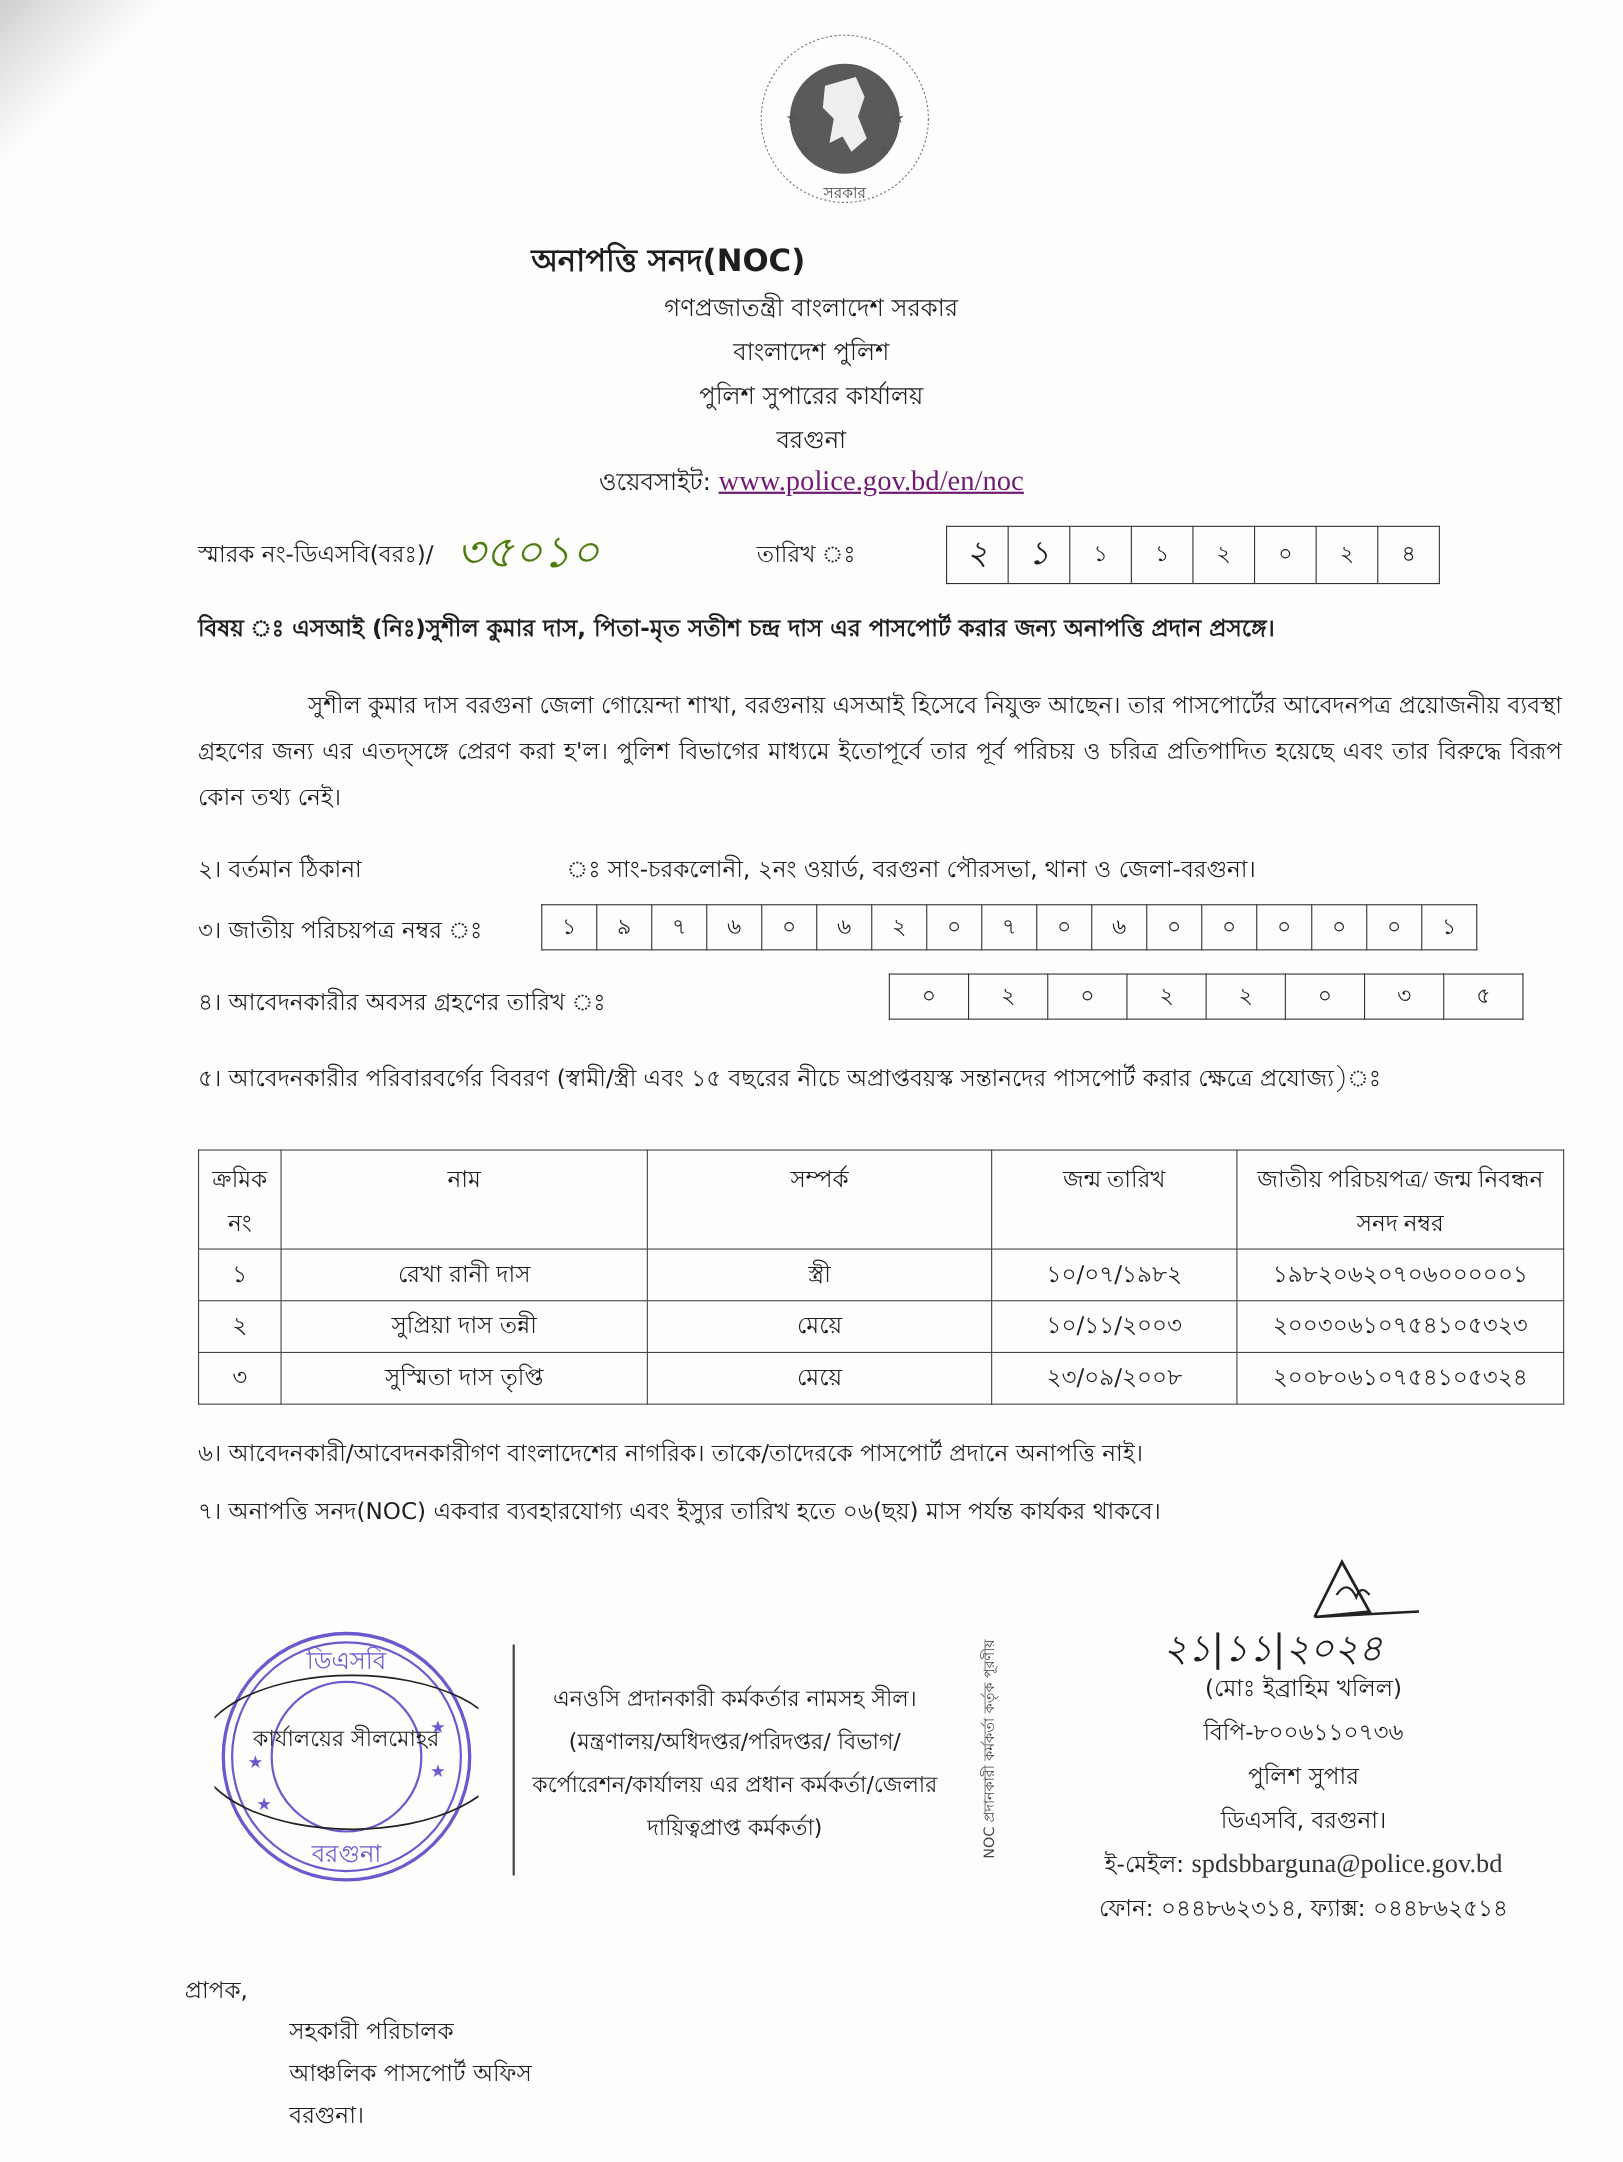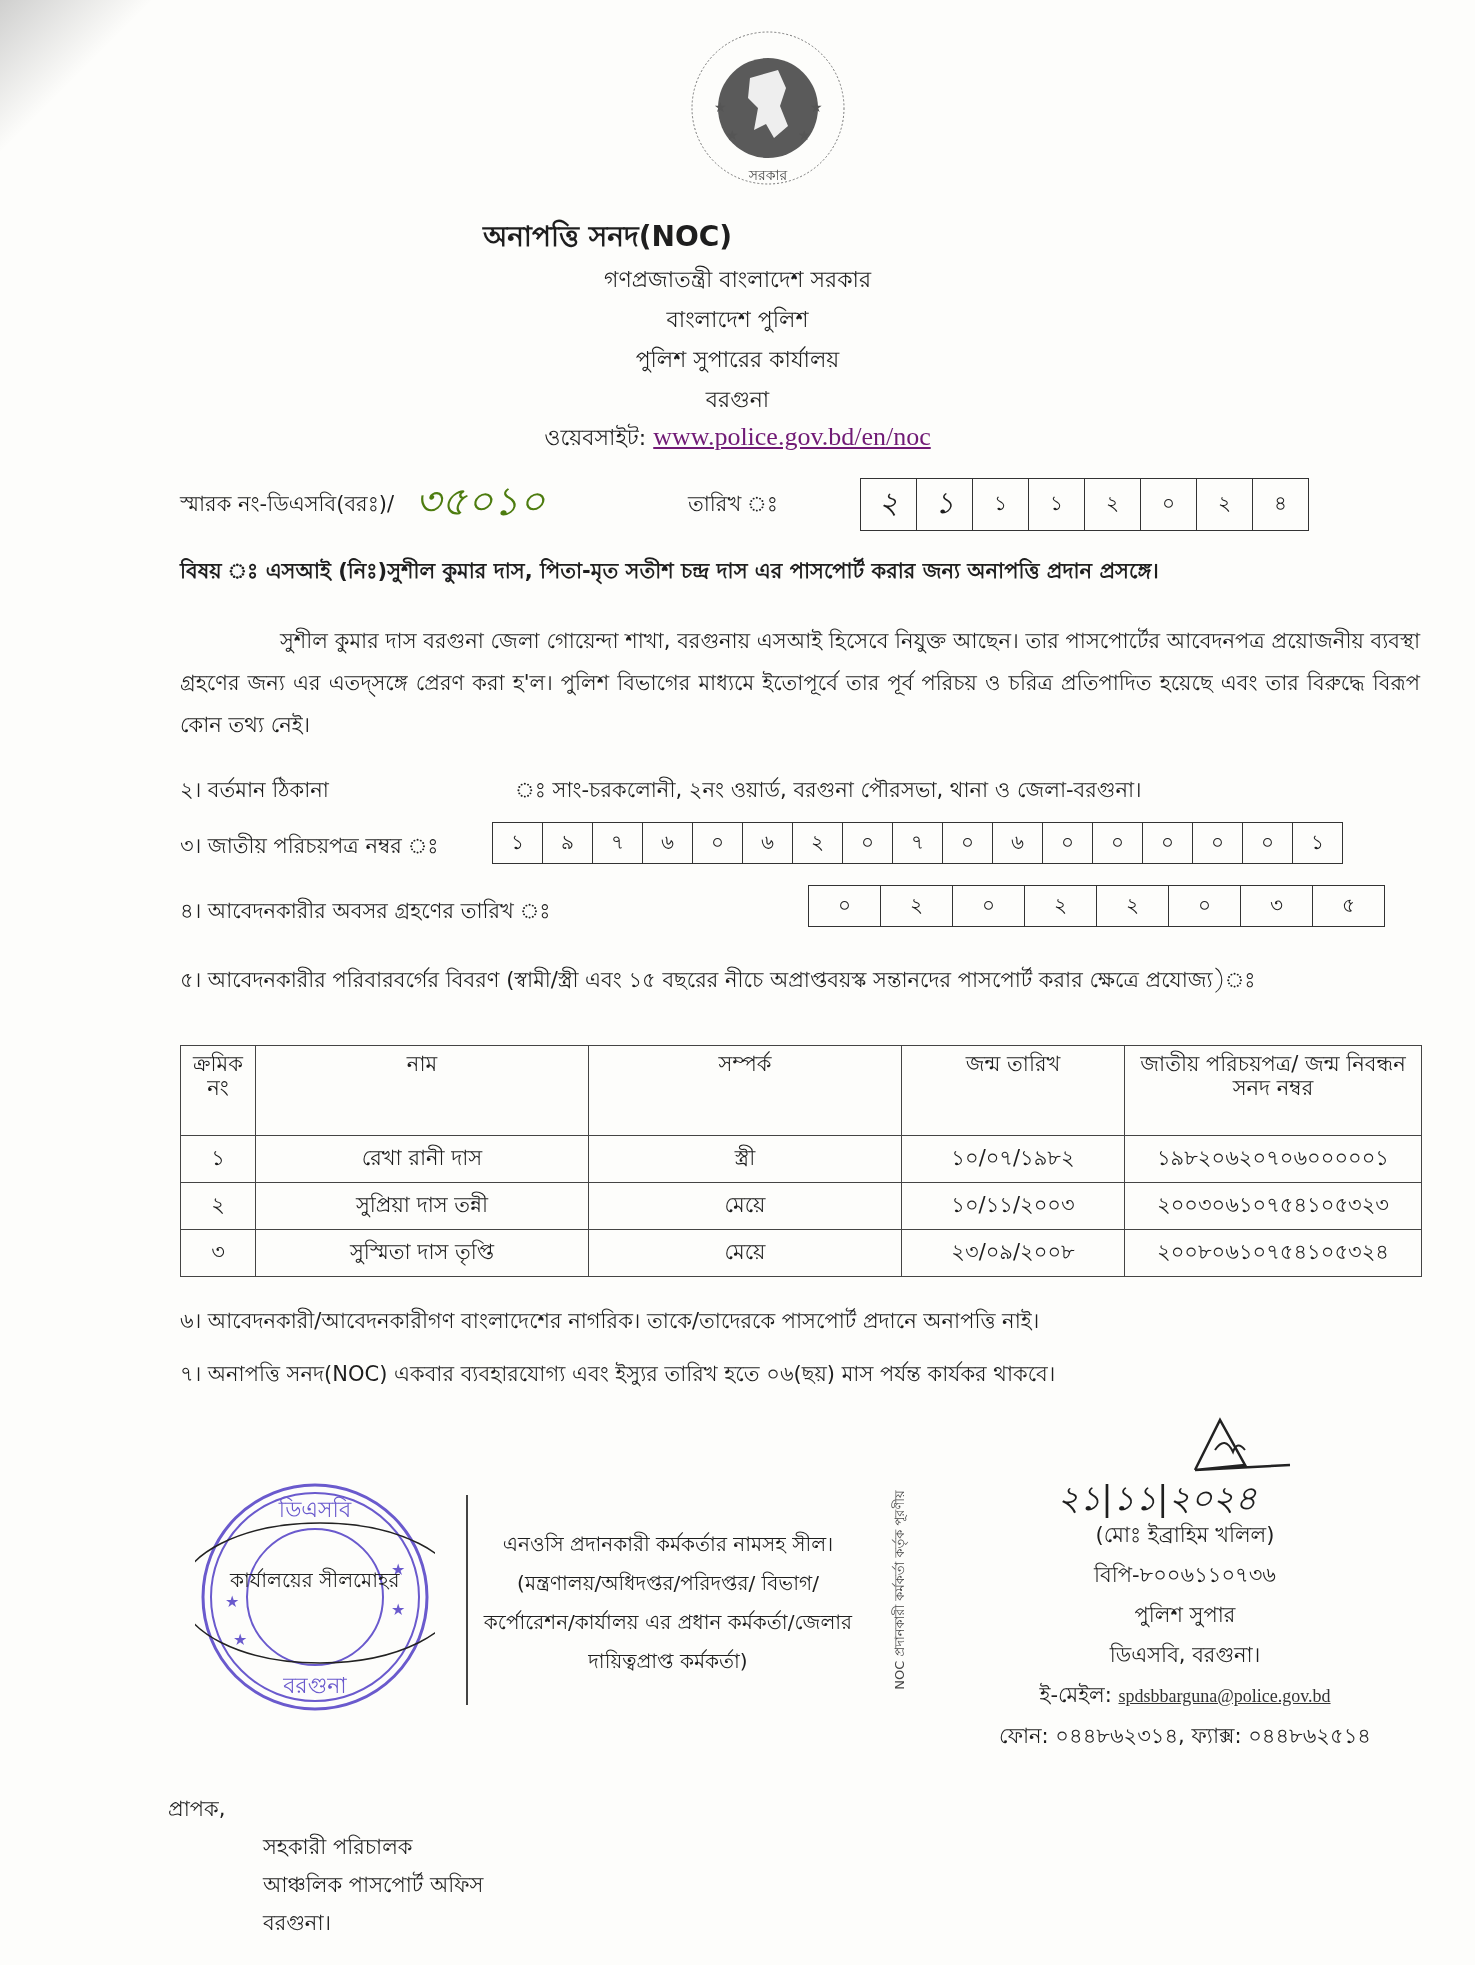--- a/index.html
+++ b/index.html
@@ -31,35 +31,35 @@
   .item2 .addr { position:absolute; left:335px; top:0; white-space:nowrap; }
   .item3 { top:830px; left:180px; font-size:21px; }
   .nid-boxes { top:822px; left:492px; }
   .nid-boxes td { width:49px; height:40px; }
   .item4 { top:895px; left:180px; font-size:21px; }
   .ret-boxes { top:885px; left:808px; }
   .ret-boxes td { width:71px; height:42px; }
   .item5 { top:960px; left:180px; width:1240px; font-size:21px; line-height:40px; text-align:justify; }
   table.family { position:absolute; top:1045px; left:180px; width:1242px; border-collapse:collapse; font-size:21px; }
   table.family th, table.family td { border:1.5px solid #444; text-align:center; font-weight:normal; }
-  table.family th { height:82px; vertical-align:top; padding-top:6px; line-height:24px; }
+  table.family th { height:82px; vertical-align:top; padding-top:6px; line-height:40px;font-family:Liberation Serif, serif; }
   table.family td { height:44px; }
   .item6 { top:1305px; left:180px; font-size:21px; }
   .item7 { top:1358px; left:180px; font-size:21px; }
   .seal { top:1475px; left:195px; width:240px; height:245px; }
   .seal-label { top:1565px; left:230px; font-size:20px; white-space:nowrap; }
   .vdivider { top:1495px; left:466px; width:2px; height:210px; background:#444; }
   .seal-note { top:1525px; left:478px; width:380px; font-size:20px; line-height:39px; text-align:center; }
   .vertical-note { top:1440px; left:880px; width:40px; height:300px; }
   .vertical-note span { position:absolute; left:50%; top:50%; transform:translate(-50%,-50%) rotate(-90deg); white-space:nowrap; font-size:13px; color:#444; }
   .signature { top:1410px; left:1175px; width:120px; height:70px; }
   .sign-date { top:1472px; left:1027px; width:260px; font-family:"DejaVu Serif", serif; font-style:italic; font-size:34px; text-align:center; }
   .officer { top:1515px; left:975px; width:420px; font-size:21px; line-height:40px; text-align:center; }
   .contact { top:1675px; left:935px; width:500px; font-size:21px; line-height:40px; text-align:center; }
-  .contact .email { font-family:"Liberation Serif", serif; font-size:18px; text-decoration:underline; color:#333; }
+  .contact .email { font-family:"Liberation Serif", serif; font-size:24px; color:#333; }
   .recipient { top:1790px; left:168px; font-size:21px; line-height:38px; }
   .recipient .lines { padding-left:95px; }
 </style>
 </head>
 <body>
 
 <div class="edge-shadow"></div>
 
 <svg class="abs emblem" viewBox="0 0 160 170">
   <circle cx="80" cy="80" r="76" fill="none" stroke="#777" stroke-width="1" stroke-dasharray="2 2"></circle>

